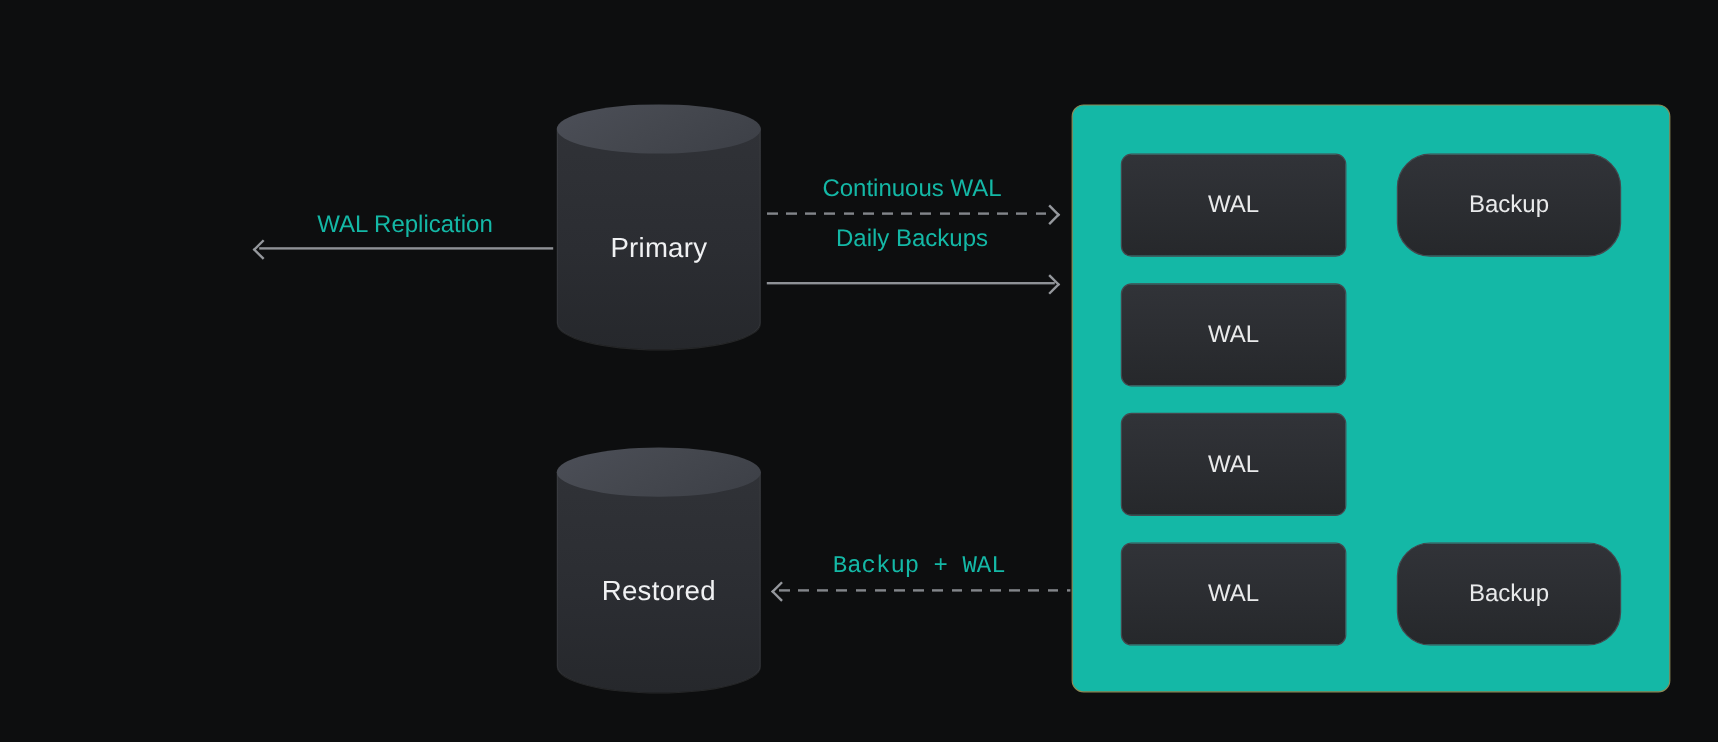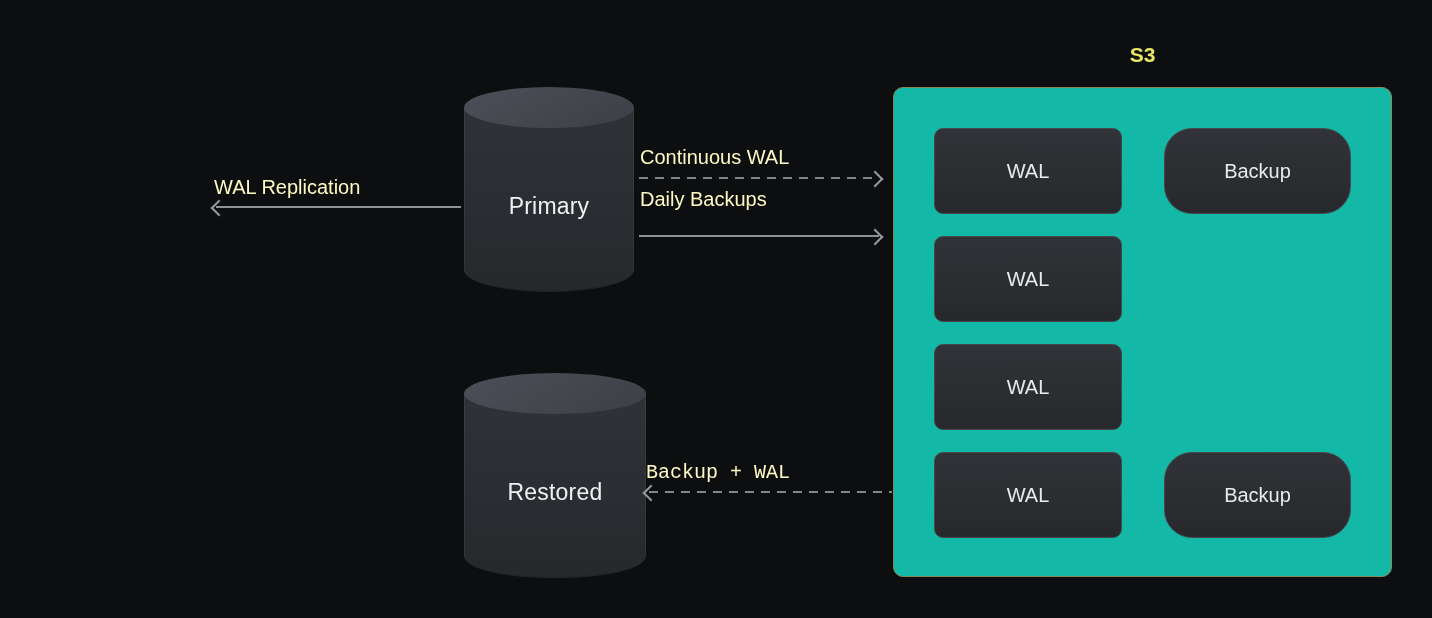--- a/index.html
+++ b/index.html
@@ -39,22 +39,22 @@
   .arrow-line.dashed {
     background: repeating-linear-gradient(90deg, #82858a 0 9px, transparent 9px 16px);
   }
   .chev {
     position: absolute; width: 10px; height: 10px;
     border-top: 2px solid #95989d; border-right: 2px solid #95989d;
   }
   .chev.right { transform: rotate(45deg); }
   .chev.left  { transform: rotate(-135deg); }
   .arrow-label {
-    position: absolute; 
-    font-size: 20px; color: #fef9c3; white-space: nowrap;
+    position: absolute; text-align: center;
+    font-size: 20px; color: #14b8a6; white-space: nowrap;
   }
 
   
   .s3-title {
     position: absolute; left: 893px; top: 43px; width: 499px;
     text-align: center; font-size: 21px; font-weight: 600; color: #e9e763;
   }
   .s3-box {
     position: absolute; left: 893px; top: 87px; width: 499px; height: 490px;
     border: 1px solid #8b8a57; border-radius: 10px;
@@ -81,21 +81,21 @@
 
 <div class="canvas">
 
 
   <div class="cylinder" style="left:464px; top:87px;">
     <div class="cyl-body"></div>
     <div class="cyl-top"></div>
     <div class="cyl-label">Primary</div>
   </div>
 
-  <div class="cylinder" style="left:464px; top:373px;padding-left:12px;">
+  <div class="cylinder" style="left:464px; top:373px;">
     <div class="cyl-body"></div>
     <div class="cyl-top"></div>
     <div class="cyl-label">Restored</div>
   </div>
 
   <div>
     <div class="arrow-label" style="left:214px; top:176px; width:247px;">WAL Replication</div>
     <div class="arrow-line solid" style="left:216px; top:206px; width:245px;"></div>
     <div class="chev left" style="left:213px; top:202px;"></div>
   </div>
@@ -111,21 +111,20 @@
     <div class="arrow-line solid" style="left:639px; top:235px; width:240px;"></div>
     <div class="chev right" style="left:869px; top:231px;"></div>
   </div>
 
   <div>
     <div class="arrow-label" style="left:646px; top:461px; width:240px;font-family:Liberation Mono, monospace;">Backup + WAL</div>
     <div class="arrow-line dashed" style="left:649px; top:491px; width:243px;"></div>
     <div class="chev left" style="left:645px; top:487px;"></div>
   </div>
 
-  <div class="s3-title">S3</div>
 
   <div class="s3-box">
     <div class="store-box col1 row1">WAL</div>
     <div class="store-box col2 row1">Backup</div>
     <div class="store-box col1 row2">WAL</div>
     <div class="store-box col1 row3">WAL</div>
     <div class="store-box col1 row4">WAL</div>
     <div class="store-box col2 row4">Backup</div>
   </div>
 

